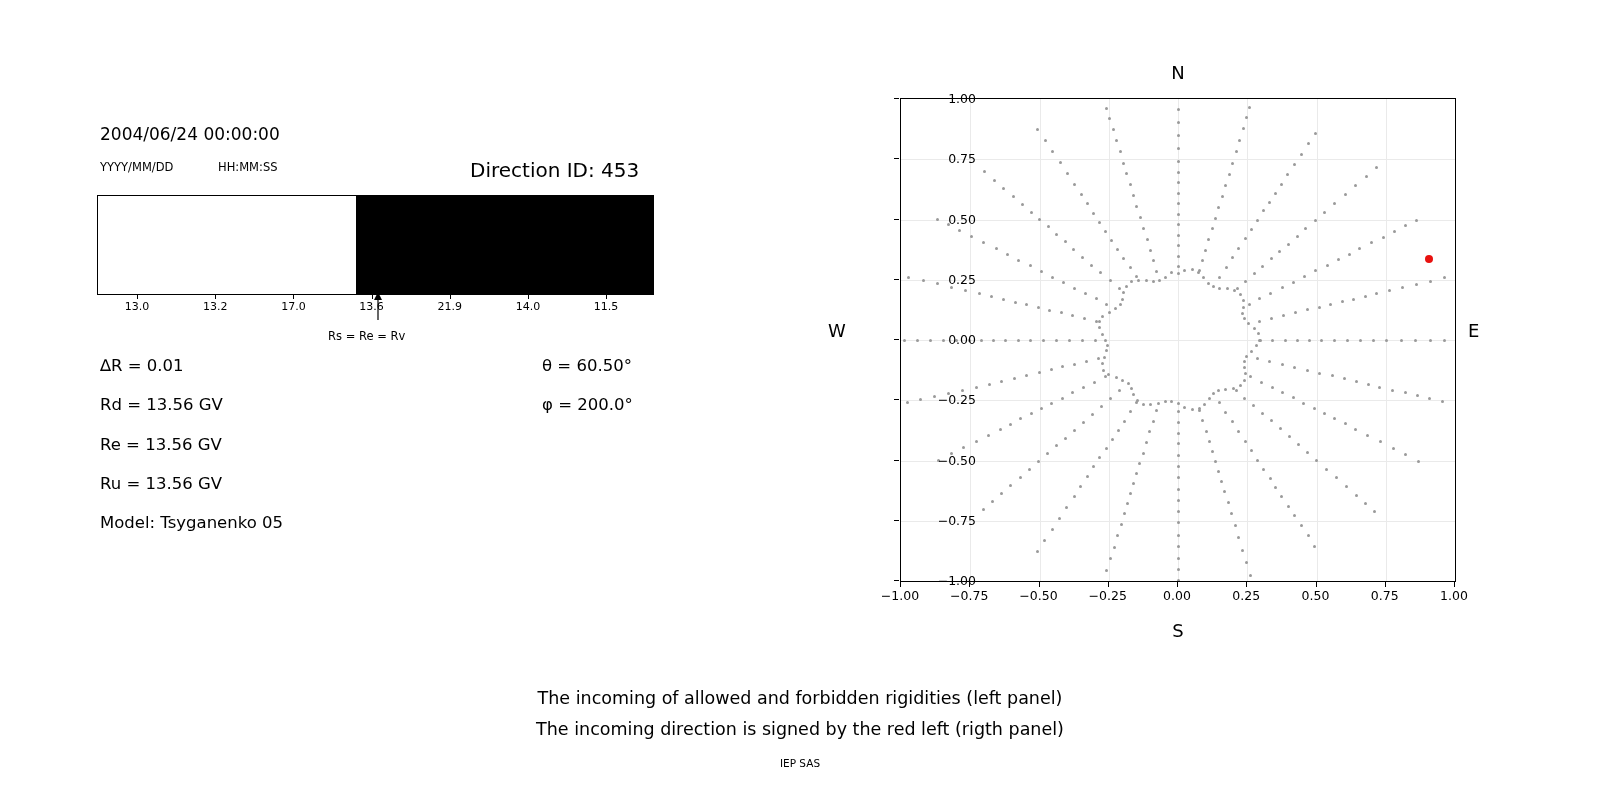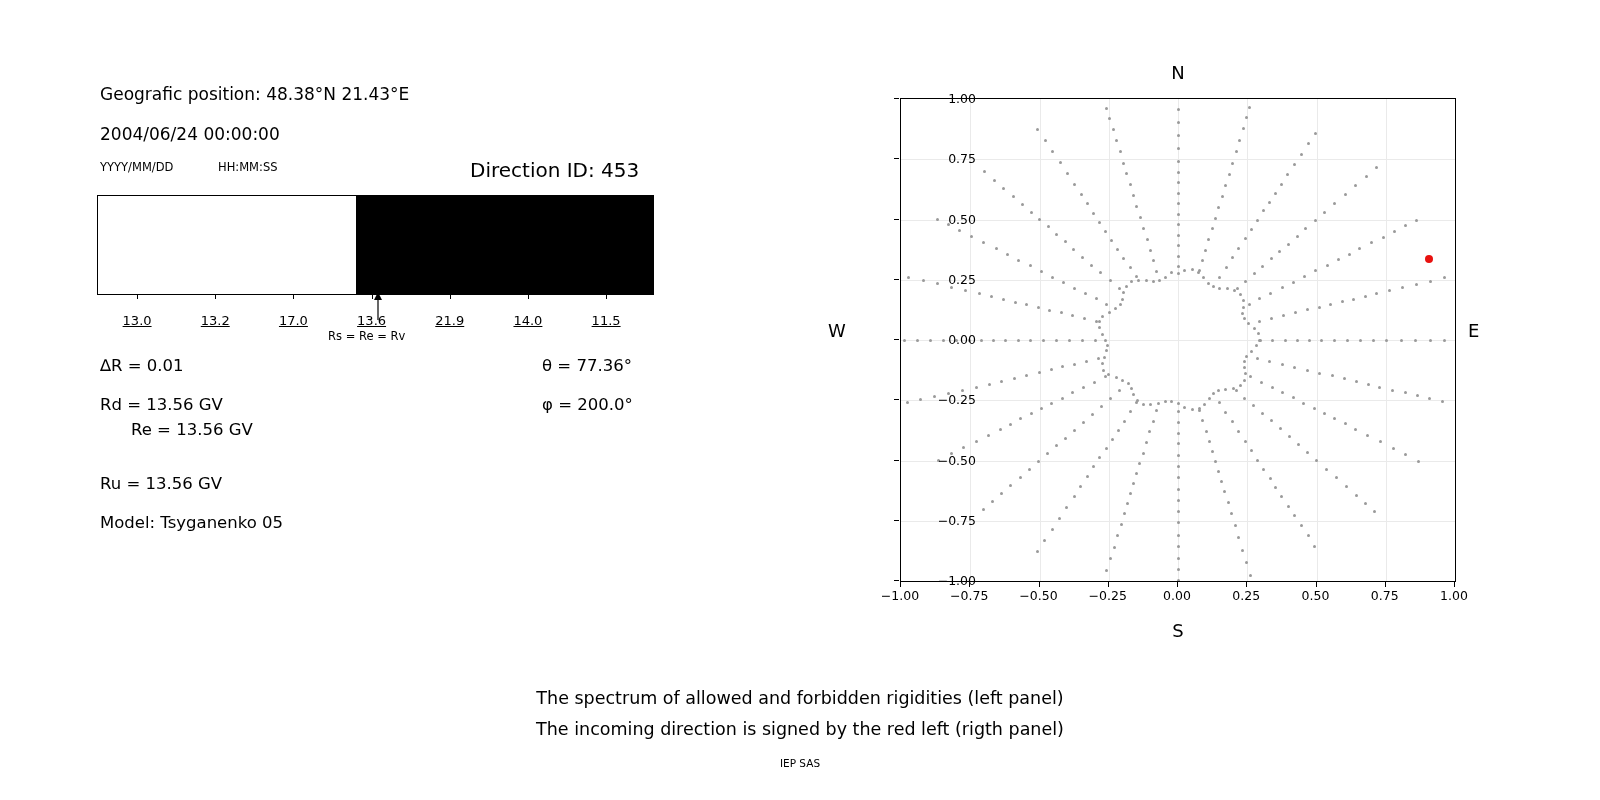--- a/index.html
+++ b/index.html
@@ -77,25 +77,24 @@
   }
   .tick-line {
     position: absolute;
     top: 0;
     width: 1px;
     height: 4px;
     background: #000;
   }
   .tick-label {
     position: absolute;
-    top: 18px;
-    font-size: 13px;
+    top: 5px;
+    font-size: 11px;
     transform: translateX(-50%);
     white-space: nowrap;
-    text-decoration: underline;
   }
   .marker-arrow {
     position: absolute;
     left: 371px;
     top: 292px;
     width: 14px;
     height: 28px;
   }
   .marker-arrow svg { display:block; }
   #marker-label {
@@ -109,21 +108,21 @@
   
   .param {
     position: absolute;
     font-size: 16.5px;
     white-space: nowrap;
   }
   .col-a { left: 100px; }
   .col-b { left: 542px; }
   .r0 { top: 356px; }
   .r1 { top: 395px; }
-  .r2 { top: 420px; margin-left: 31px; }
+  .r2 { top: 435px; }
   .r3 { top: 474px; }
   .r4 { top: 513px; }
 
   
   .panel-right {
     position: absolute;
     left: 820px;
     top: 40px;
     width: 720px;
     height: 620px;
@@ -237,21 +236,20 @@
     text-align: center;
     top: 757px;
     font-size: 10.5px;
   }
 </style>
 </head>
 <body>
 
 <div class="panel-left">
 
-  <div class="txt" id="geo-position">Geografic position: 48.38°N 21.43°E</div>
   <div class="txt" id="datetime">2004/06/24 00:00:00</div>
   <div class="txt" id="date-format-label">YYYY/MM/DD</div>
   <div class="txt" id="time-format-label">HH:MM:SS</div>
   <div class="txt" id="direction-id">Direction ID: 453</div>
 
   <div class="spectrum-wrap" id="spectrum-wrap">
       <div class="spectrum-seg" style="left: 0px; width: 257.958px; background: rgb(255, 255, 255);"></div>
       <div class="spectrum-seg" style="left: 257.958px; width: 297.042px; background: rgb(0, 0, 0);"></div>
     </div>
   <div class="axis-ticks" id="spectrum-axis">
@@ -277,21 +275,21 @@
       <polygon points="7,0 3,8 11,8" fill="#000"></polygon>
     </svg>
   </div>
   <div id="marker-label">Rs = Re = Rv</div>
 
   <div class="param col-a r0">∆R = 0.01</div>
   <div class="param col-a r1">Rd = 13.56 GV</div>
   <div class="param col-a r2">Re = 13.56 GV</div>
   <div class="param col-a r3">Ru = 13.56 GV</div>
   <div class="param col-a r4">Model: Tsyganenko 05</div>
-  <div class="param col-b r0">θ = 77.36°</div>
+  <div class="param col-b r0">θ = 60.50°</div>
   <div class="param col-b r1">φ = 200.0°</div>
 </div>
 
 <div class="panel-right">
   <div id="lbl-n">N</div>
   <div id="lbl-s">S</div>
   <div id="lbl-w">W</div>
   <div id="lbl-e">E</div>
   <div class="plot-box" id="plot-box">
       <div class="gridline-v" style="left: 69.25px;"></div>
@@ -797,15 +795,15 @@
       <div class="xtick-mark" style="left: 426.25px;"></div>
       <div class="xtick" style="left: 495.5px;">0.50</div>
       <div class="xtick-mark" style="left: 495.5px;"></div>
       <div class="xtick" style="left: 564.75px;">0.75</div>
       <div class="xtick-mark" style="left: 564.75px;"></div>
       <div class="xtick" style="left: 634px;">1.00</div>
       <div class="xtick-mark" style="left: 634px;"></div>
     </div>
 </div>
 
-<div class="caption" id="caption-1">The spectrum of allowed and forbidden rigidities (left panel)</div>
+<div class="caption" id="caption-1">The incoming of allowed and forbidden rigidities (left panel)</div>
 <div class="caption" id="caption-2">The incoming direction is signed by the red left (rigth panel)</div>
 <div id="footer">IEP SAS</div>
 
 </body></html>

